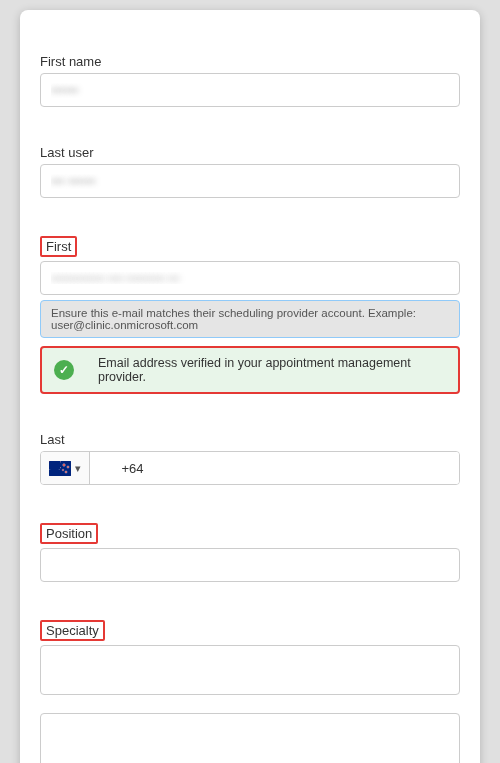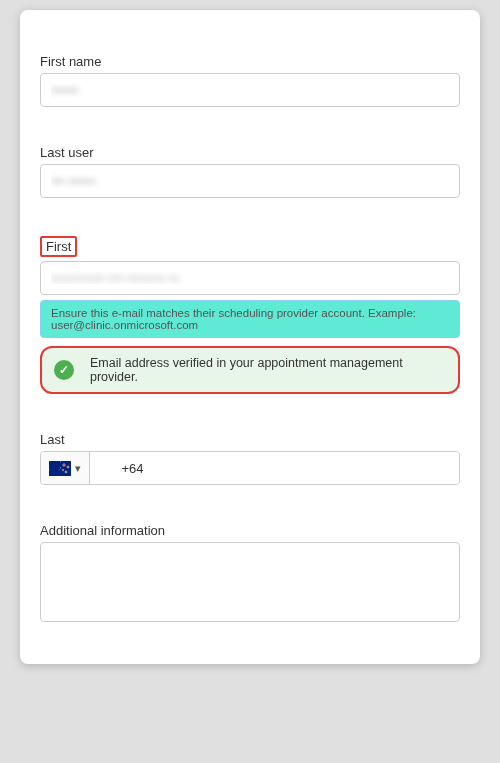--- a/index.html
+++ b/index.html
@@ -65,37 +65,37 @@
     }
 
     .field-input.email-blurred {
       color: transparent;
       text-shadow: 0 0 7px rgba(0,0,0,0.4);
       user-select: none;
       font-size: 11px;
     }
 
     .email-hint {
-      background: #5eead4;
+      background: #e5e5e5;
       border: 1px solid #90caf9;
       border-radius: 4px;
       padding: 6px 10px;
       font-size: 11.5px;
       color: #555;
       margin-top: 5px;
     }
 
     .verified-banner {
       background: #e8f5e9;
       border: 2px solid #e53935;
-      border-radius: 12px;
+      border-radius: 4px;
       padding: 8px 12px;
       display: flex;
       align-items: center;
-      gap: 16px;
+      gap: 24px;
       margin-top: 8px;
     }
 
     .verified-icon {
       width: 20px;
       height: 20px;
       background: #4caf50;
       border-radius: 50%;
       display: flex;
       align-items: center;
@@ -258,21 +258,28 @@
             <circle cx="14" cy="9" r="0.8" fill="#cc0000" stroke="white" stroke-width="0.4"></circle>
           </svg>
         </div>
         <span style="font-size:11px; color:#555;">▾</span>
       </div>
       <span class="phone-code">+64</span>
       <input class="phone-rest-input" type="text" placeholder="" style="">
     </div>
   </div>
 
-
-
-
-  <div class="field-group">
-    <label class="field-label">Additional information</label>
+  <div class="field-group">
+    <label class="field-label highlight">Position</label>
+    <input class="position-input" type="text" value="" style="">
+  </div>
+
+  <div class="field-group">
+    <label class="field-label highlight">Specialty</label>
+    <textarea class="specialty-input" style=""></textarea>
+  </div>
+
+
+  <div class="field-group">
     <textarea class="field-textarea tall" style=""></textarea>
   </div>
 
 </div>
 
 </body></html>

